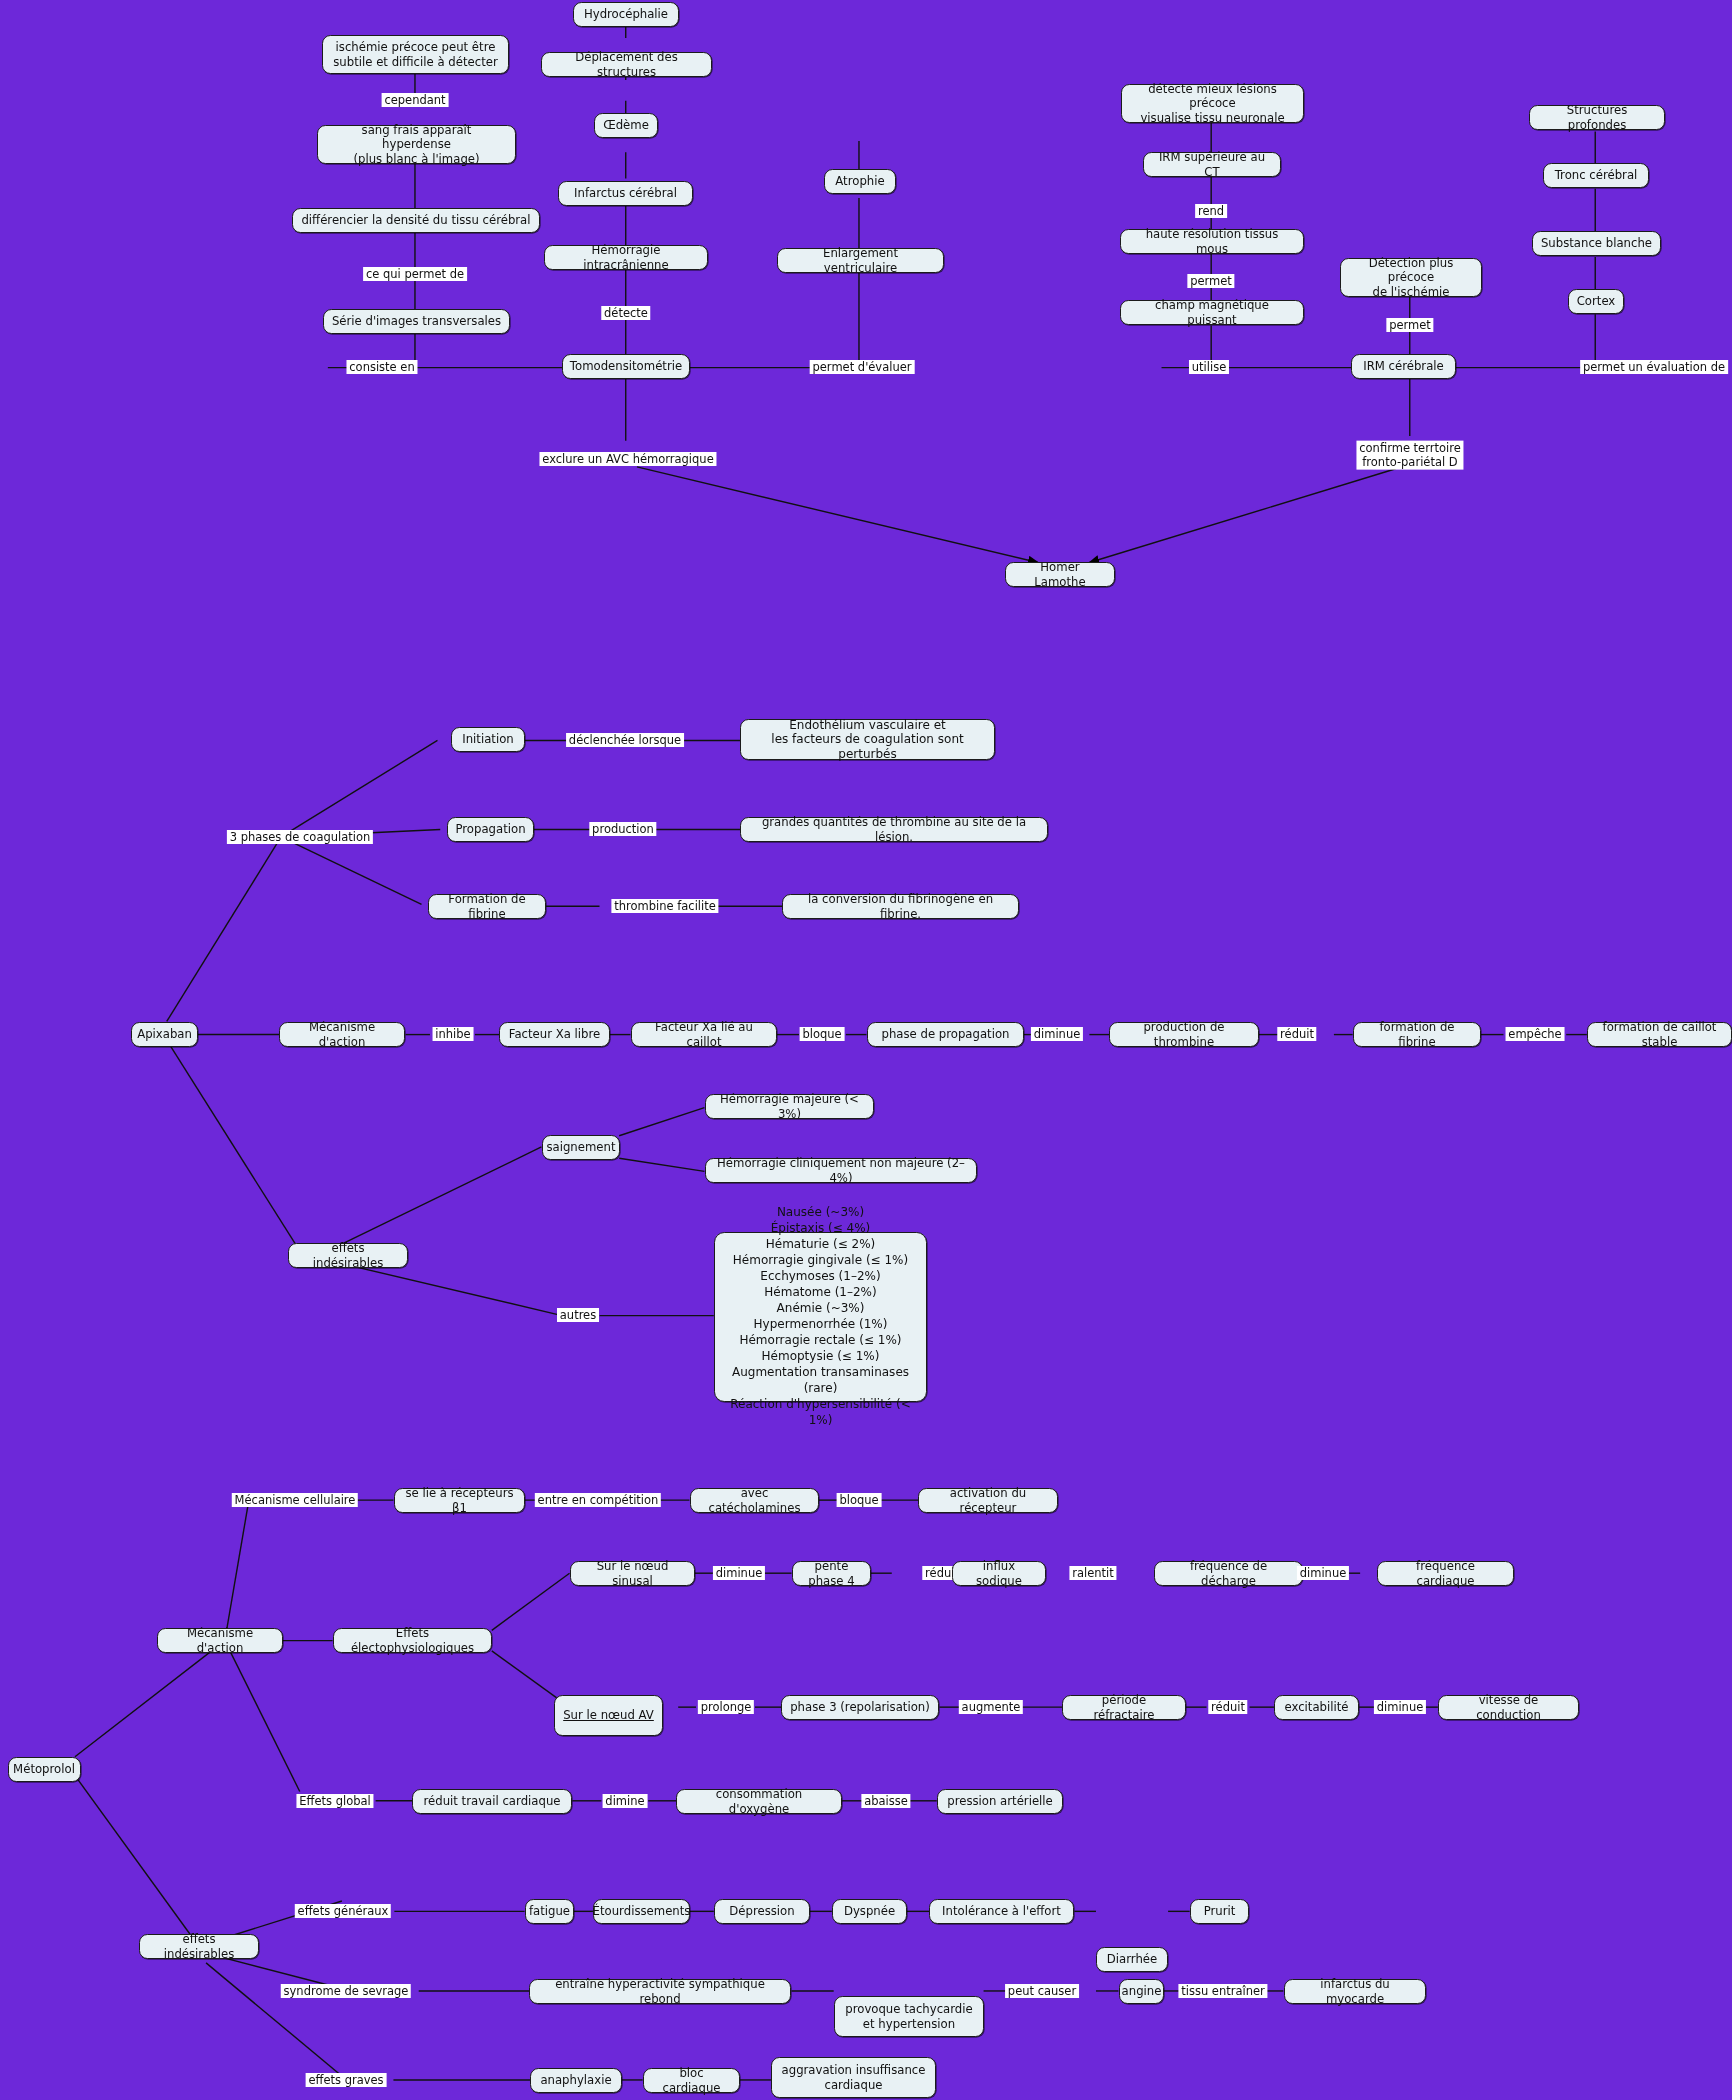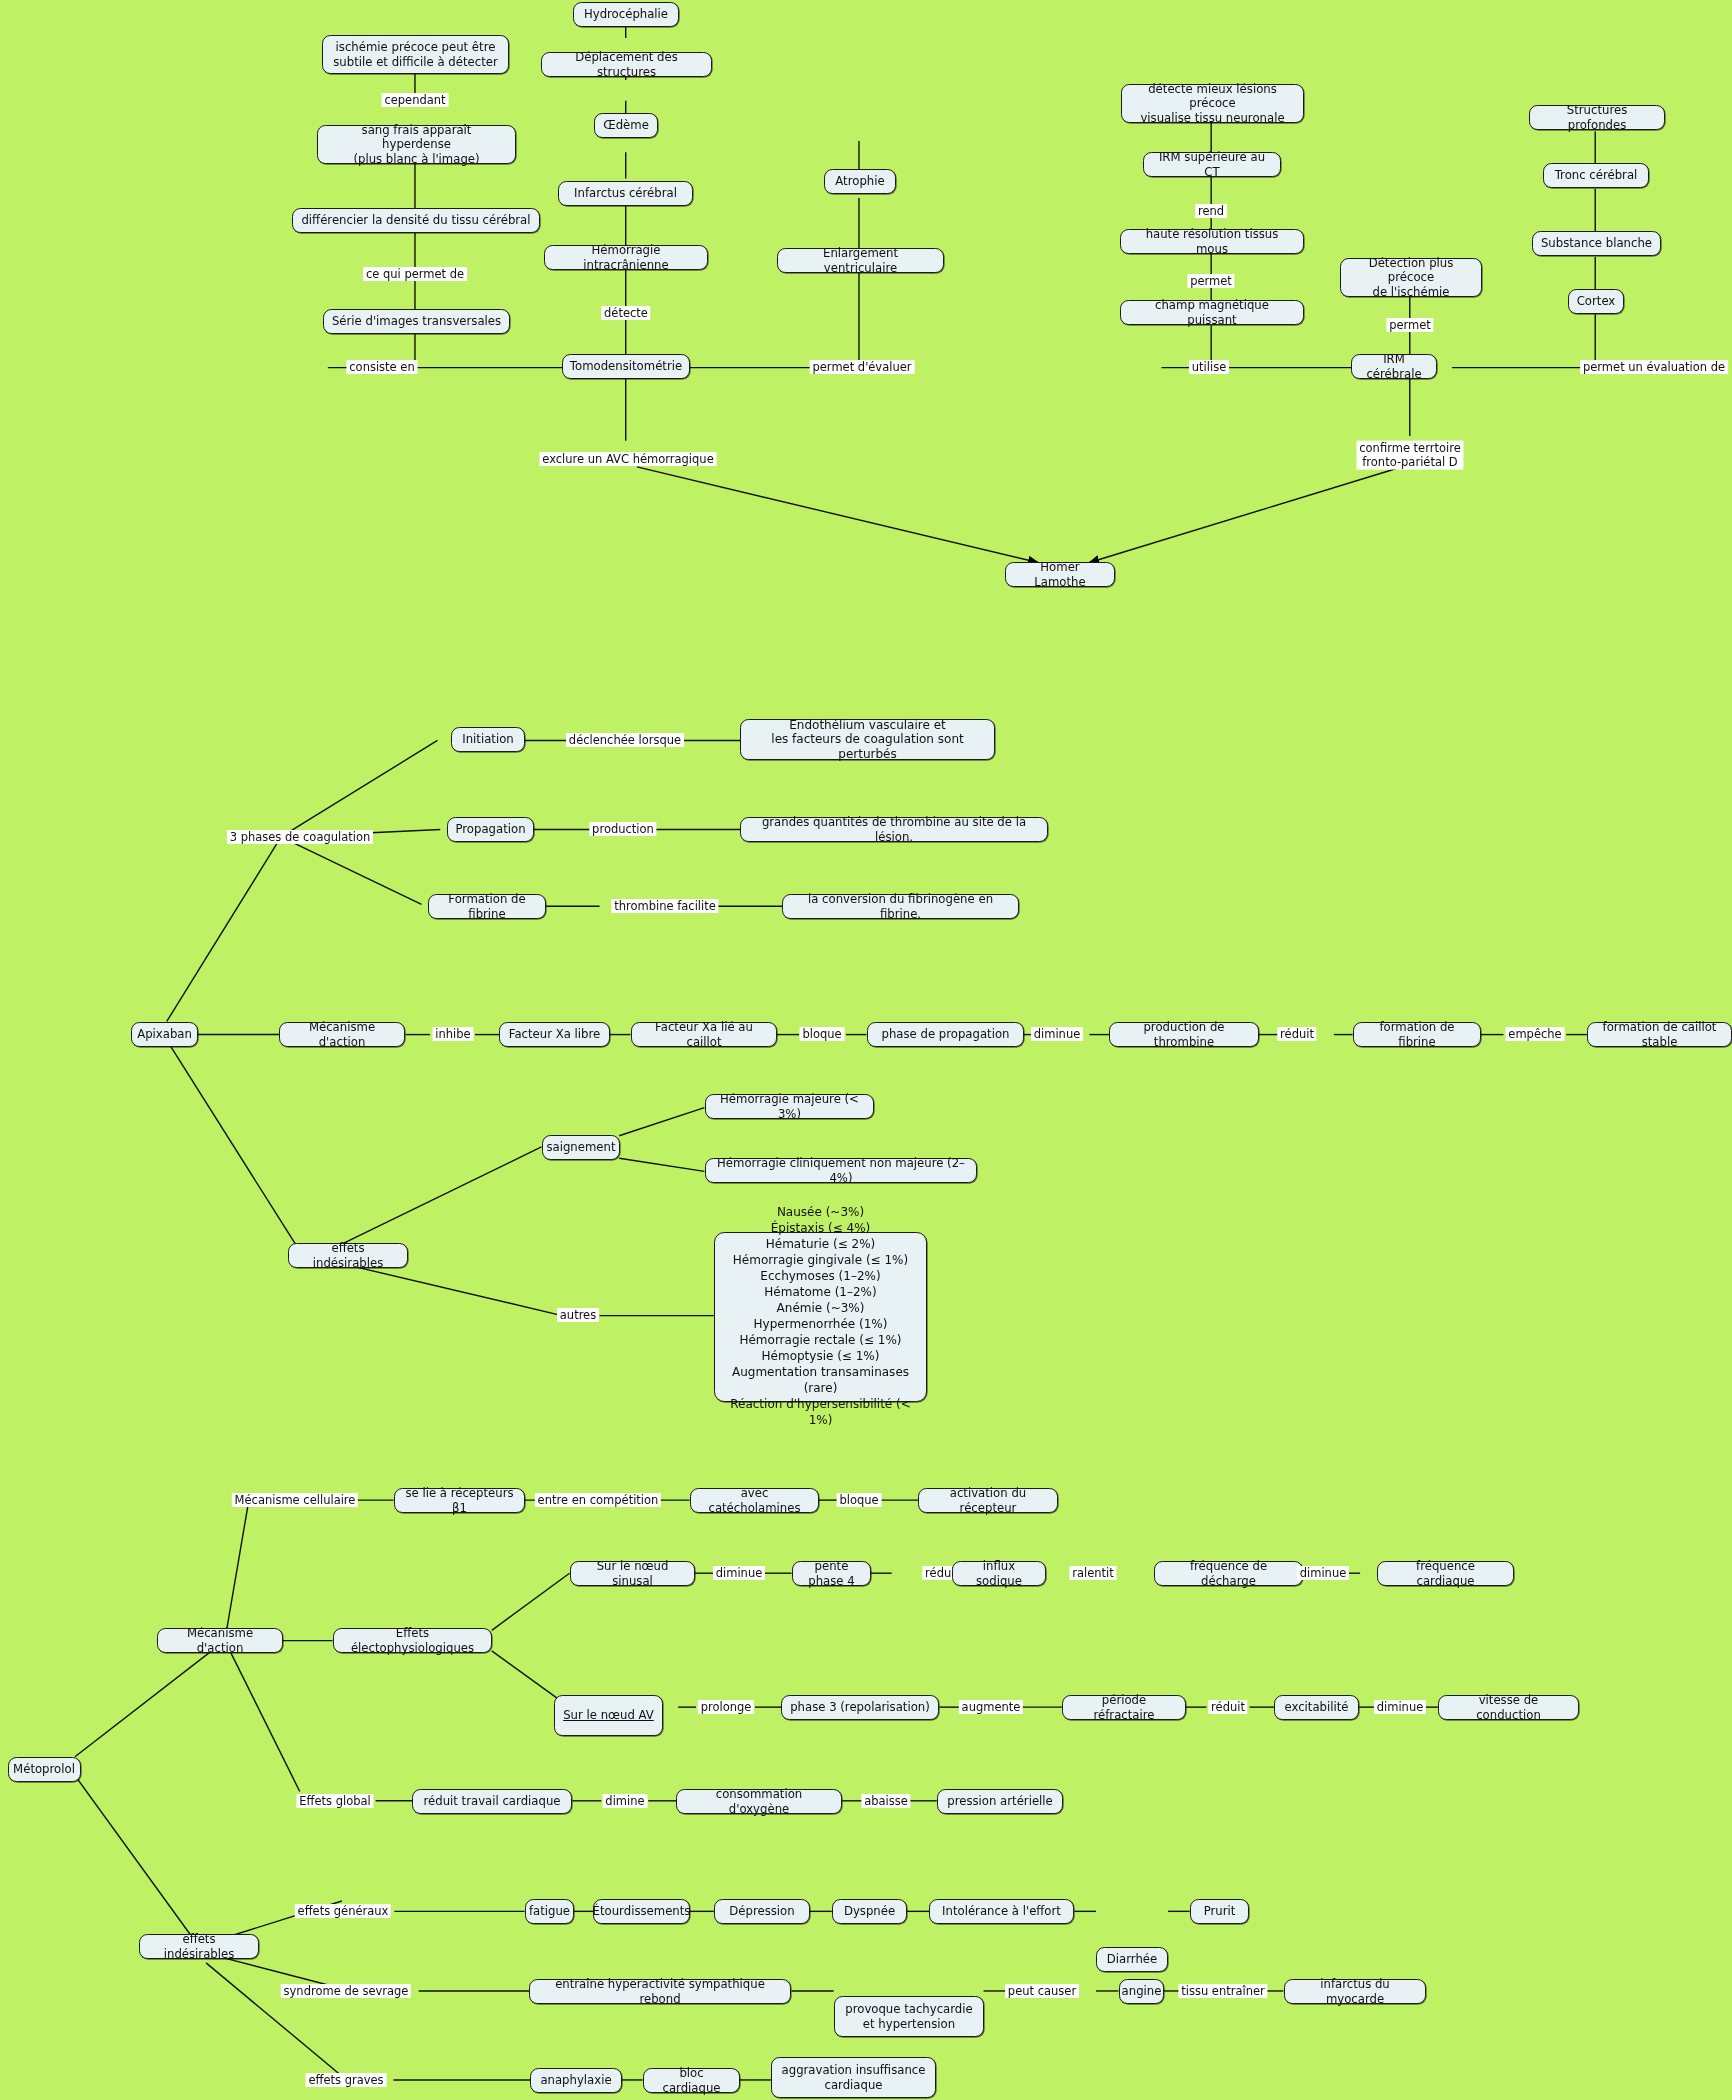--- a/index.html
+++ b/index.html
@@ -4,21 +4,21 @@
 <style>
   html,body{margin:0;padding:0;background:#ffffff;}
   body{
     font-family:"DejaVu Sans", sans-serif;
     color:#1a1a1a;
   }
   #canvas{
     position:relative;
     width:1732px;
     height:2101px;
-    background:#bef264;
+    background:#6d28d9;
     overflow:hidden;
   }
   svg.edges{
     position:absolute;
     left:0; top:0;
     width:1732px;
     height:2101px;
     pointer-events:none;
   }
   .node{
@@ -228,21 +228,21 @@
   <div class="node" style="left:824px;top:169px;width:72px;height:25px;">Atrophie</div>
   <div class="node" style="left:777px;top:248px;width:167px;height:25px;">Enlargement ventriculaire</div>
 
   <div class="node" style="left:1121px;top:84px;width:183px;height:39px;">détecte mieux lésions précoce
 visualise tissu neuronale</div>
   <div class="node" style="left:1143px;top:152px;width:138px;height:25px;">IRM supérieure au CT</div>
   <div class="node" style="left:1120px;top:229px;width:184px;height:25px;">haute résolution tissus mous</div>
   <div class="node" style="left:1120px;top:300px;width:184px;height:25px;">champ magnétique puissant</div>
   <div class="node" style="left:1340px;top:258px;width:142px;height:39px;">Détection plus précoce
 de l'ischémie</div>
-  <div class="node" style="left:1351px;top:354px;width:86px;height:25px;">IRM cérébrale</div>
+  <div class="node" style="left:1351px;top:354px;width:105px;height:25px;">IRM cérébrale</div>
 
   <div class="node" style="left:1529px;top:105px;width:136px;height:25px;">Structures profondes</div>
   <div class="node" style="left:1543px;top:163px;width:106px;height:25px;">Tronc cérébral</div>
   <div class="node" style="left:1532px;top:231px;width:129px;height:25px;">Substance blanche</div>
   <div class="node" style="left:1568px;top:289px;width:56px;height:25px;">Cortex</div>
 
   <div class="node" style="left:1005px;top:562px;width:110px;height:25px;">Homer Lamothe</div>
 
   <div class="lbl" style="left:415px;top:100px;">cependant</div>
   <div class="lbl" style="left:415px;top:274px;">ce qui permet de</div>

